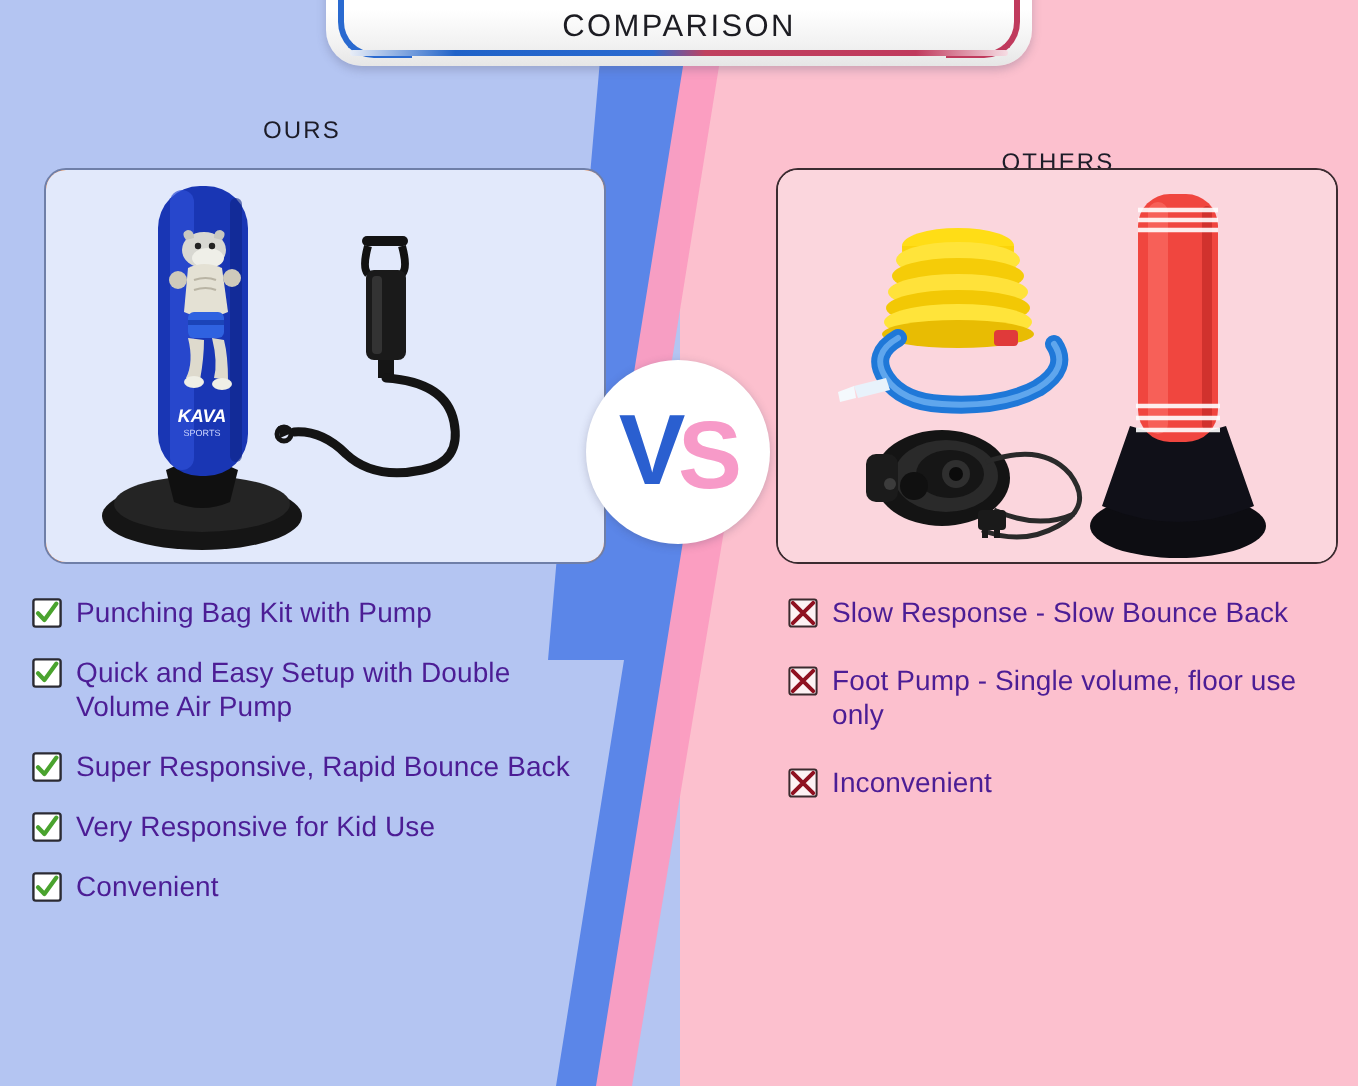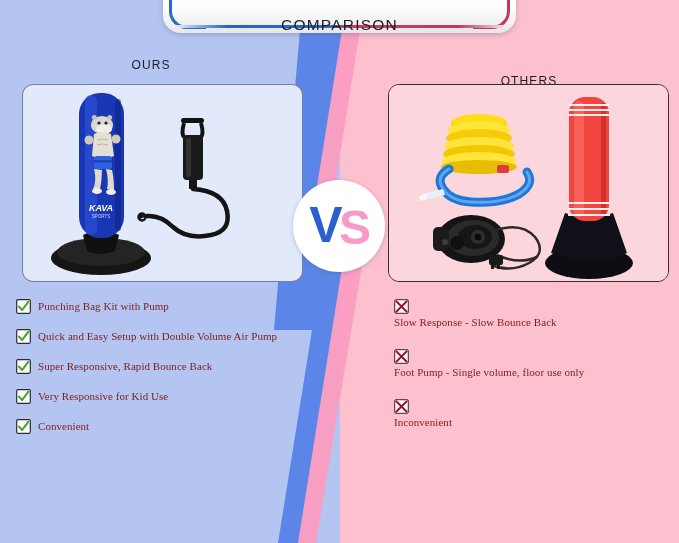--- a/index.html
+++ b/index.html
@@ -45,21 +45,21 @@
     position: absolute;
     left: 163px; top: -30px;
     width: 353px; height: 63px;
     border-radius: 18px;
     background: linear-gradient(#ffffff 0%, #ffffff 55%, #f2f2f2 82%, #e6e6e6 100%);
     box-shadow: 0 2px 5px rgba(80,80,110,0.28);
     z-index: 6;
   }
   .banner-text {
     position: absolute;
-    left: 0; right: 0; top: 46px;
+    left: 0; right: 0; top: 35px;
     text-align: center;
     font-size: 15.5px;
     letter-spacing: 1.2px;
     color: #1c1c22;
     font-family: "Liberation Sans", sans-serif;
   }
   .banner-underline {
     position: absolute;
     left: 12px; right: 12px;
     bottom: 5px;
@@ -145,27 +145,26 @@
     margin-bottom: 13px;
   }
   .item .icon {
     flex: 0 0 auto;
     width: 15px;
     height: 15px;
     margin-top: 1px;
     margin-right: 7px;
   }
   .item .txt {
-    font-size: 11px;
+    font-size: 14px;
     line-height: 17px;
-    color: #7f1d1d;
+    color: #4c1d95;
     letter-spacing: 0.05px;
-    font-family: Liberation Serif, serif;
-  }
-  .list.right .item { margin-bottom: 17px; flex-direction: column; }
+  }
+  .list.right .item { margin-bottom: 17px; }
 </style>
 </head>
 <body>
 
 <div id="page">
 
   <div class="bg-left"></div>
   <div class="bg-right"></div>
 
   <svg class="bolt-layer" width="679" height="543" viewBox="0 0 679 543">

